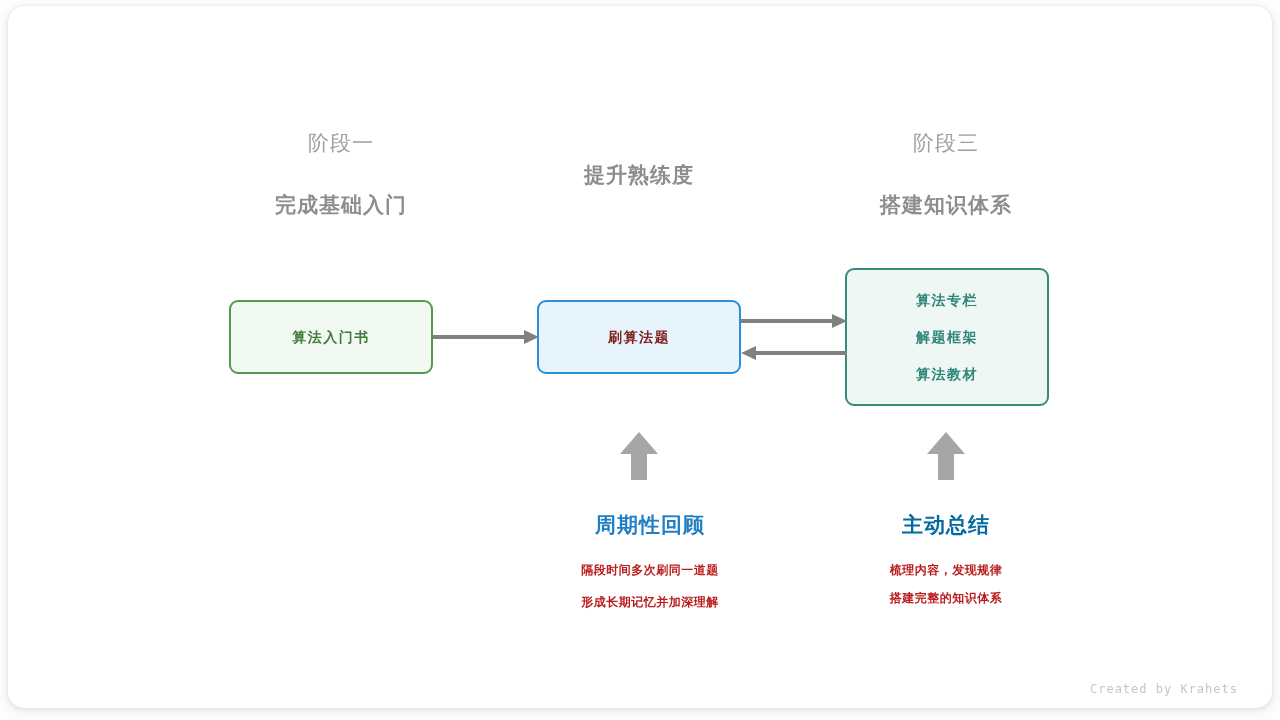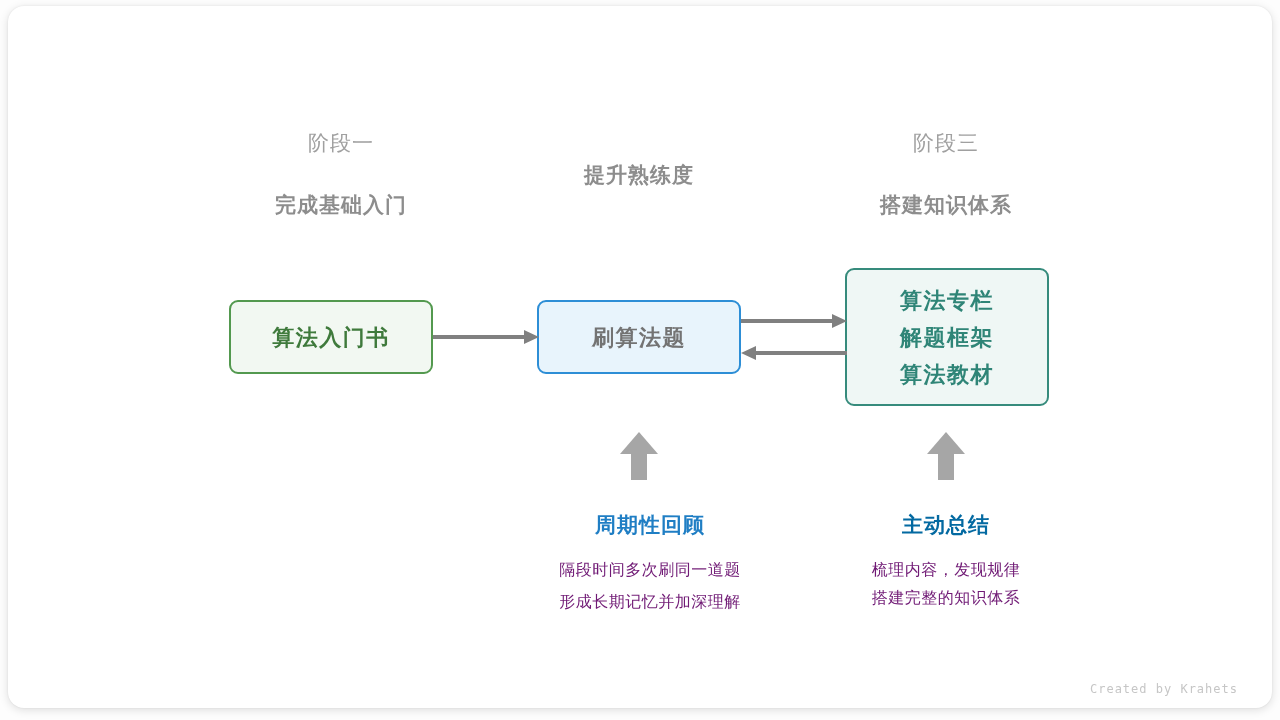--- a/index.html
+++ b/index.html
@@ -64,21 +64,21 @@
     box-sizing: border-box;
     border-radius: 9px;
     border-width: 2px;
     border-style: solid;
     display: flex;
     flex-direction: column;
     align-items: center;
     justify-content: center;
   }
   .node-line {
-    font-size: 22px;
+    font-size: 14px;
     font-weight: bold;
     line-height: 37px;
     letter-spacing: 1.5px;
     white-space: nowrap;
   }
 
   #node-book {
     left: 229px; top: 300px;
     width: 204px; height: 74px;
     background: #f2f8f2;
@@ -86,21 +86,21 @@
     text-align: right;
   }
   #node-book .node-line { color: #3f7a3c; }
 
   #node-practice {
     left: 537px; top: 300px;
     width: 204px; height: 74px;
     background: #e8f4fc;
     border-color: #2d8ed6;
   }
-  #node-practice .node-line { color: #737373; }
+  #node-practice .node-line { color: #7f1d1d; }
 
   #node-resources {
     left: 845px; top: 268px;
     width: 204px; height: 138px;
     background: #eff7f5;
     border-color: #368b7c;
   }
   #node-resources .node-line { color: #2f8577; }
 
   
@@ -170,25 +170,26 @@
   }
   .annotation-title {
     font-size: 21px;
     font-weight: bold;
     line-height: 30px;
     letter-spacing: 1px;
     white-space: nowrap;
   }
   .annotation-desc {
     margin-top: 16px;
-    font-size: 16px;
-    color: #701a75;
+    font-size: 12px;
+    color: #b91c1c;
     line-height: 28px;
     letter-spacing: 0.5px;
     white-space: nowrap;
+    font-weight: bold;
   }
 
   #annot-review  { left: 500px; top: 510px; }
   #annot-review .annotation-title { color: #1f7ec4; }
 
   #annot-summary { left: 796px; top: 510px; }
   #annot-summary .annotation-title { color: #0369a1; }
 
   
   #footer-credit {

